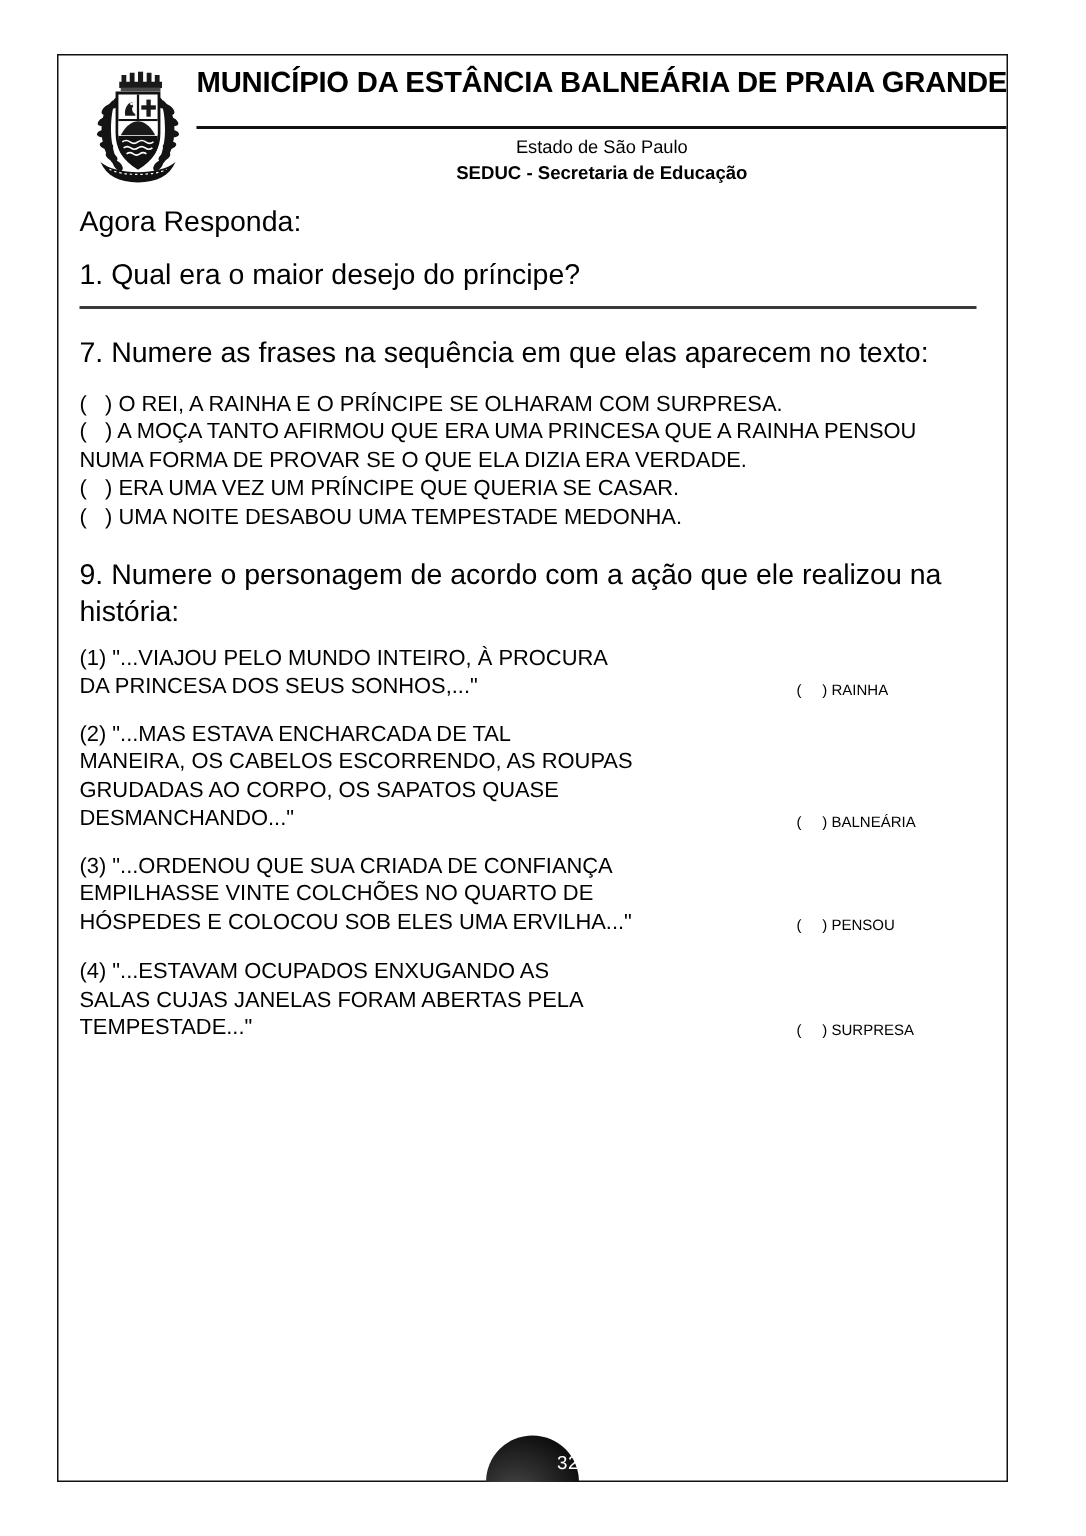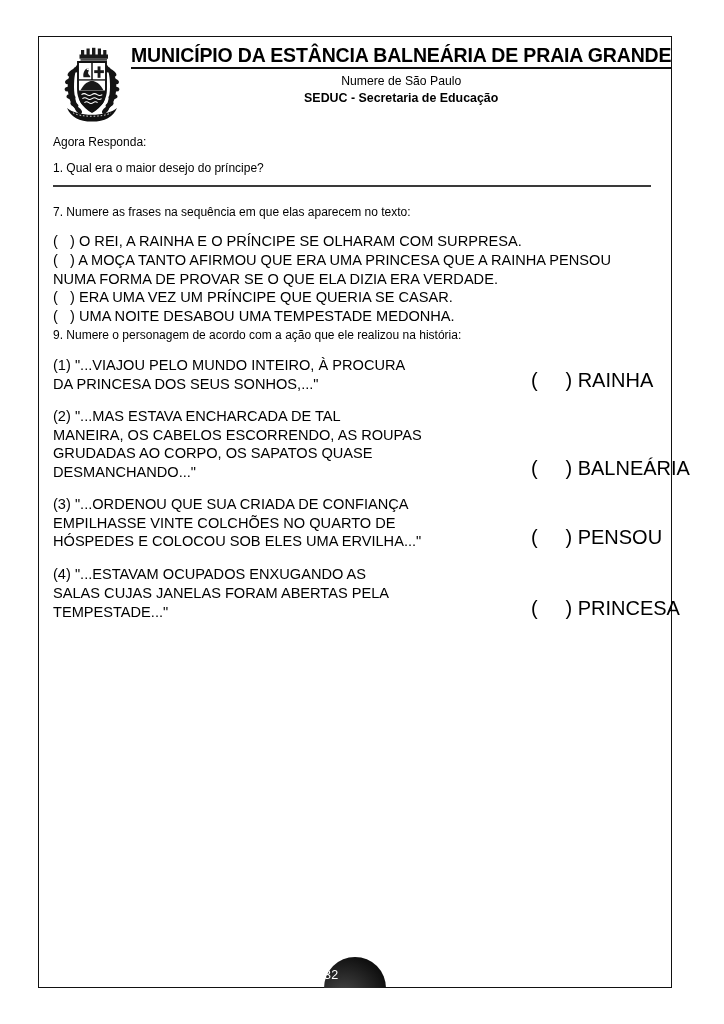--- a/index.html
+++ b/index.html
@@ -52,99 +52,99 @@
     flex: 1 1 auto;
     text-align: center;
     padding-right: 4px;
   }
   #org-title {
     font-size: 19.5px;
     font-weight: bold;
     letter-spacing: -0.15px;
     line-height: 1.12;
     white-space: nowrap;
-    padding-bottom: 0;
+    padding-bottom: 17px;
     border-bottom: 2.2px solid #111111;
     display: block;
   }
   #org-state {
     font-size: 12.2px;
     line-height: 1.42;
     margin-top: 4px;
   }
   #org-dept {
     font-size: 12.4px;
     line-height: 1.42;
     font-weight: 700;
   }
 
   
   #content {
     padding: 6px 20px 0 14px;
   }
   .q-head {
-    font-size: 12px;
+    font-size: 19px;
     line-height: 1.28;
     margin: 0 0 12px 0;
     white-space: pre-wrap;
   }
   #prompt-agora { margin-bottom: 11px; }
   #q1-text { margin-bottom: 2px; }
 
   .answer-rule {
     border: none;
     border-top: 2px solid #3a3a3a;
     margin: 8px 0 18px 0;
     width: 100%;
   }
 
   .caps-block {
     font-size: 14.6px;
     line-height: 1.285;
     margin: 0;
     white-space: pre-wrap;
   }
-  #q2-items { margin-bottom: 2px; }
+  #q2-items { margin-bottom: 18px; }
 
   #q3-head { margin-bottom: 9px; }
 
   
   .match-row {
     display: flex;
     align-items: flex-end;
     margin-bottom: 13px;
   }
   .match-row.spaced { margin-top: 14px; }
   .match-quote {
     flex: 0 0 478px;
     font-size: 14.6px;
     line-height: 1.285;
     white-space: pre-wrap;
   }
   .match-answer {
     flex: 1 1 auto;
-    font-size: 20px;
+    font-size: 10px;
     line-height: 1.285;
     white-space: pre;
     margin-top: 16px;
   }
 
   
   #page-badge {
     position: absolute;
     left: 50%;
     transform: translateX(-50%);
     bottom: -1px;
     width: 62px;
     height: 31px;
     border-radius: 31px 31px 0 0;
     background: radial-gradient(ellipse at 32% 130%, #4a4a4a 0%, #2b2b2b 38%, #111111 72%, #000000 100%);
     display: flex;
     align-items: center;
-    justify-content: flex-start;
+    justify-content: flex-end;
     padding-top: 6px;
     box-sizing: border-box;
   }
   #page-badge span {
     color: #ffffff;
     font-size: 12.5px;
     line-height: 1;
     letter-spacing: 0.4px;
   }
 </style>
@@ -218,21 +218,21 @@
 
         <g>
           <path d="M6 61 C16 70 46 70 56 61 C52 70 44 74.6 31 74.6 C18 74.6 10 70 6 61 Z" fill="#111111"></path>
           <path d="M12 65.8 C19 70.4 43 70.4 50 65.8" stroke="#ffffff" stroke-width="0.8" fill="none" stroke-dasharray="1.6 1.9"></path>
         </g>
       </svg>
     </div>
 
     <div id="header-text">
       <span id="org-title">MUNICÍPIO DA ESTÂNCIA BALNEÁRIA DE PRAIA GRANDE</span>
-      <div id="org-state">Numere de São Paulo</div>
+      <div id="org-state">Estado de São Paulo</div>
       <div id="org-dept">SEDUC - Secretaria de Educação</div>
     </div>
   </div>
 
   <div id="content">
 
     <p class="q-head" id="prompt-agora">Agora Responda:</p>
 
     <p class="q-head" id="q1-text">1. Qual era o maior desejo do príncipe?</p>
 
@@ -266,21 +266,21 @@
       <div class="match-quote">(3) "...ORDENOU QUE SUA CRIADA DE CONFIANÇA
 EMPILHASSE VINTE COLCHÕES NO QUARTO DE
 HÓSPEDES E COLOCOU SOB ELES UMA ERVILHA..."</div>
       <div class="match-answer">(     ) PENSOU</div>
     </div>
 
     <div class="match-row spaced">
       <div class="match-quote">(4) "...ESTAVAM OCUPADOS ENXUGANDO AS
 SALAS CUJAS JANELAS FORAM ABERTAS PELA
 TEMPESTADE..."</div>
-      <div class="match-answer">(     ) PRINCESA</div>
+      <div class="match-answer">(     ) SURPRESA</div>
     </div>
 
   </div>
 
   <div id="page-badge">
     <span>32</span>
   </div>
 
 </div>
 

